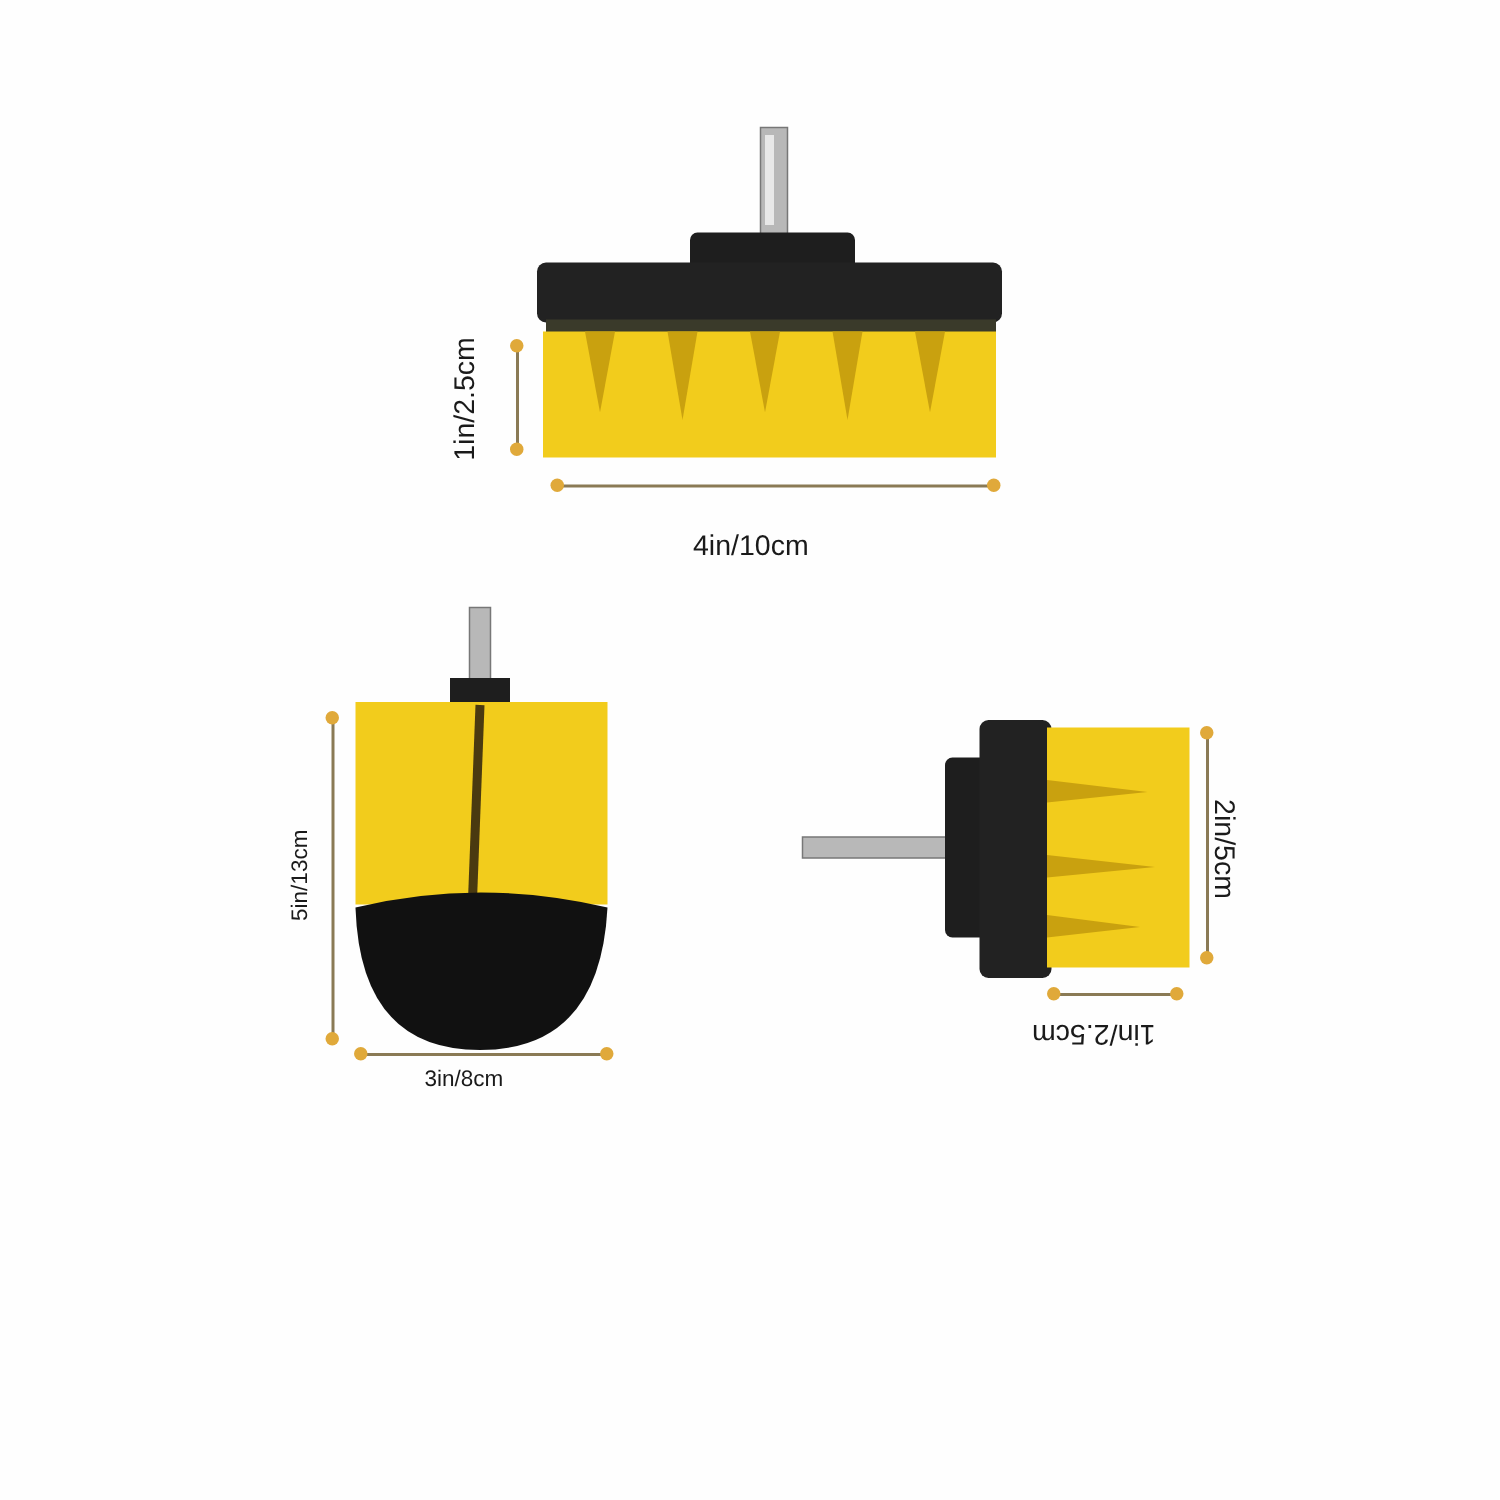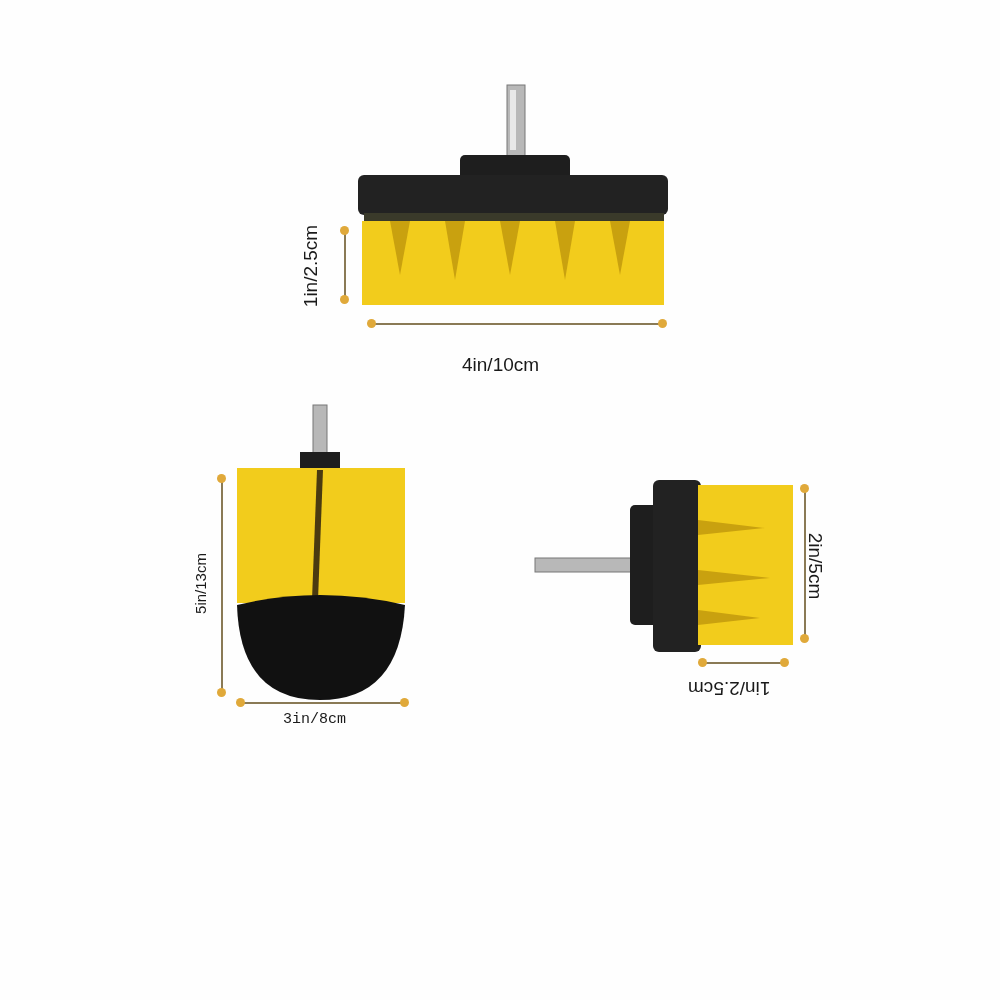--- a/index.html
+++ b/index.html
@@ -51,21 +51,21 @@
       <path d="M2 205 Q 85 185 170 205 Q 165 300 85 300 Q 5 300 2 205 Z" fill="#111"></path>
     </svg>
   </div>
   <div class="dim-line" style="left:221px;top:478px;width:2px;height:215px;"></div>
   <div class="dot" style="left:217px;top:474px;"></div>
   <div class="dot" style="left:217px;top:688px;"></div>
   <div class="lbl small" style="left:170px;top:575px;transform:rotate(-90deg);">5in/13cm</div>
   <div class="dim-line" style="left:240px;top:702px;width:164px;height:2px;"></div>
   <div class="dot" style="left:236px;top:698px;"></div>
   <div class="dot" style="left:400px;top:698px;"></div>
-  <div class="lbl small" style="left:283px;top:711px;font-family:Liberation Mono, monospace;">3in/8cm</div>
+  <div class="lbl small" style="left:283px;top:711px;">3in/8cm</div>
 
   <div class="abs" style="left:535px;top:480px;width:265px;height:175px;">
     <svg width="265" height="175">
       <rect x="0" y="78" width="100" height="14" fill="#b8b8b8" stroke="#777"></rect>
       <rect x="95" y="25" width="30" height="120" rx="5" fill="#1e1e1e"></rect>
       <rect x="118" y="0" width="48" height="172" rx="6" fill="#222"></rect>
       <rect x="163" y="5" width="95" height="160" fill="#f2cc1c"></rect>
       <g fill="#c9a10f">
         <polygon points="163,40 163,55 230,48"></polygon>
         <polygon points="163,90 163,105 235,98"></polygon>

